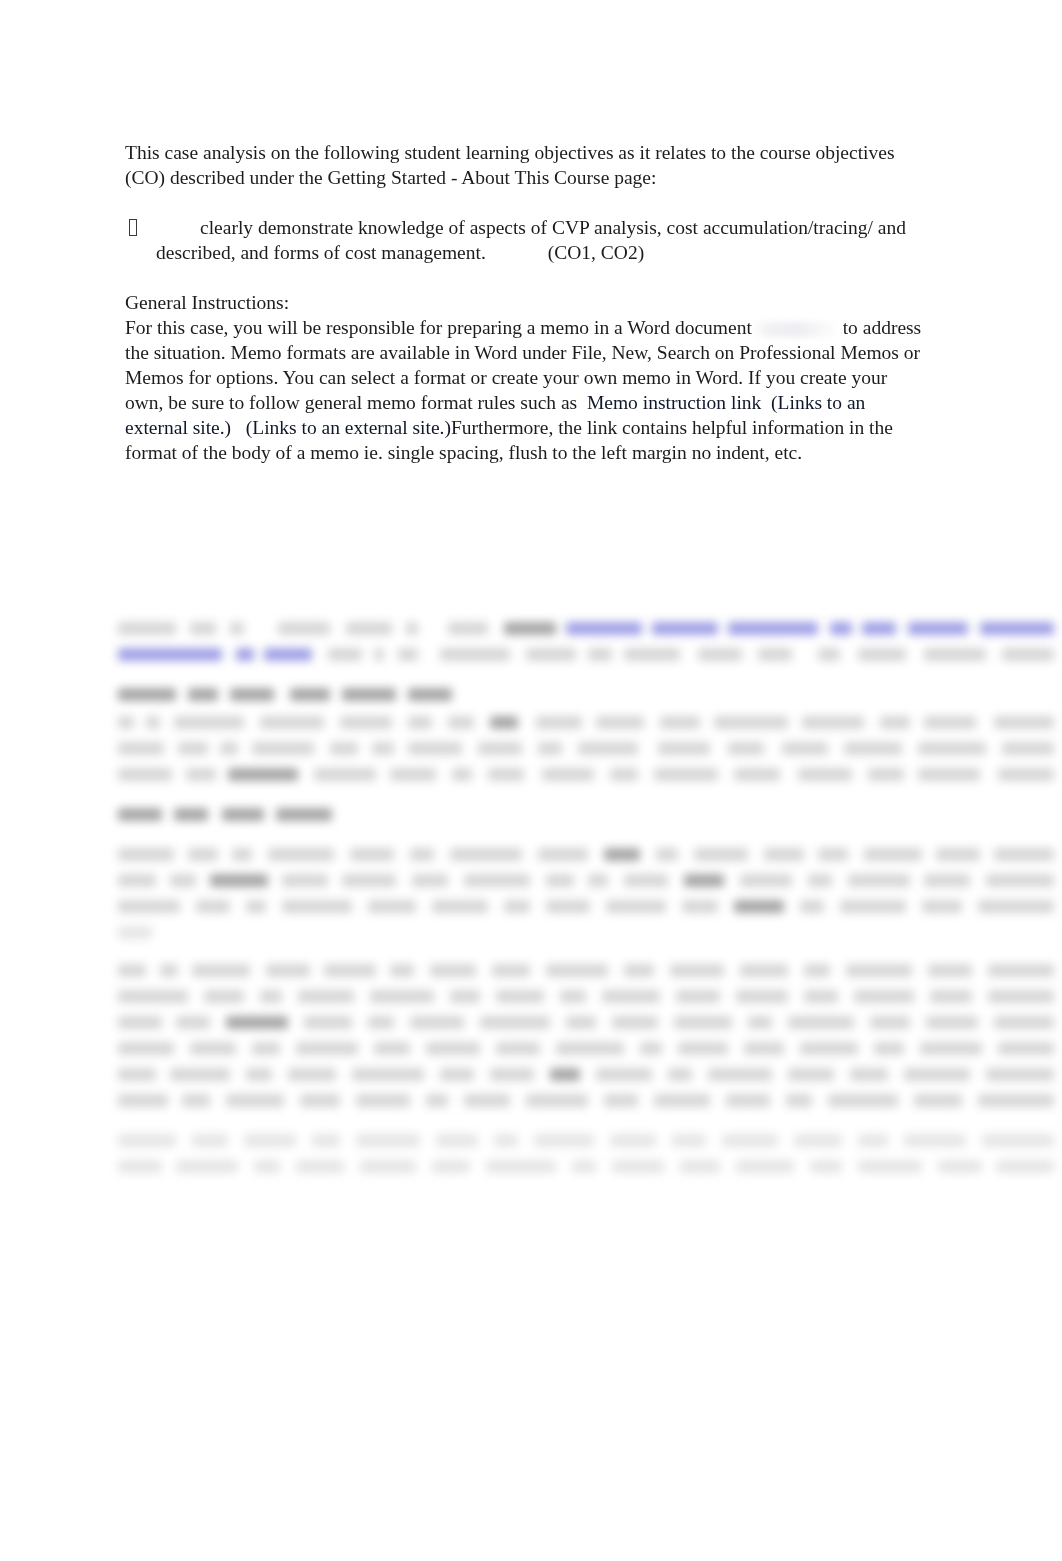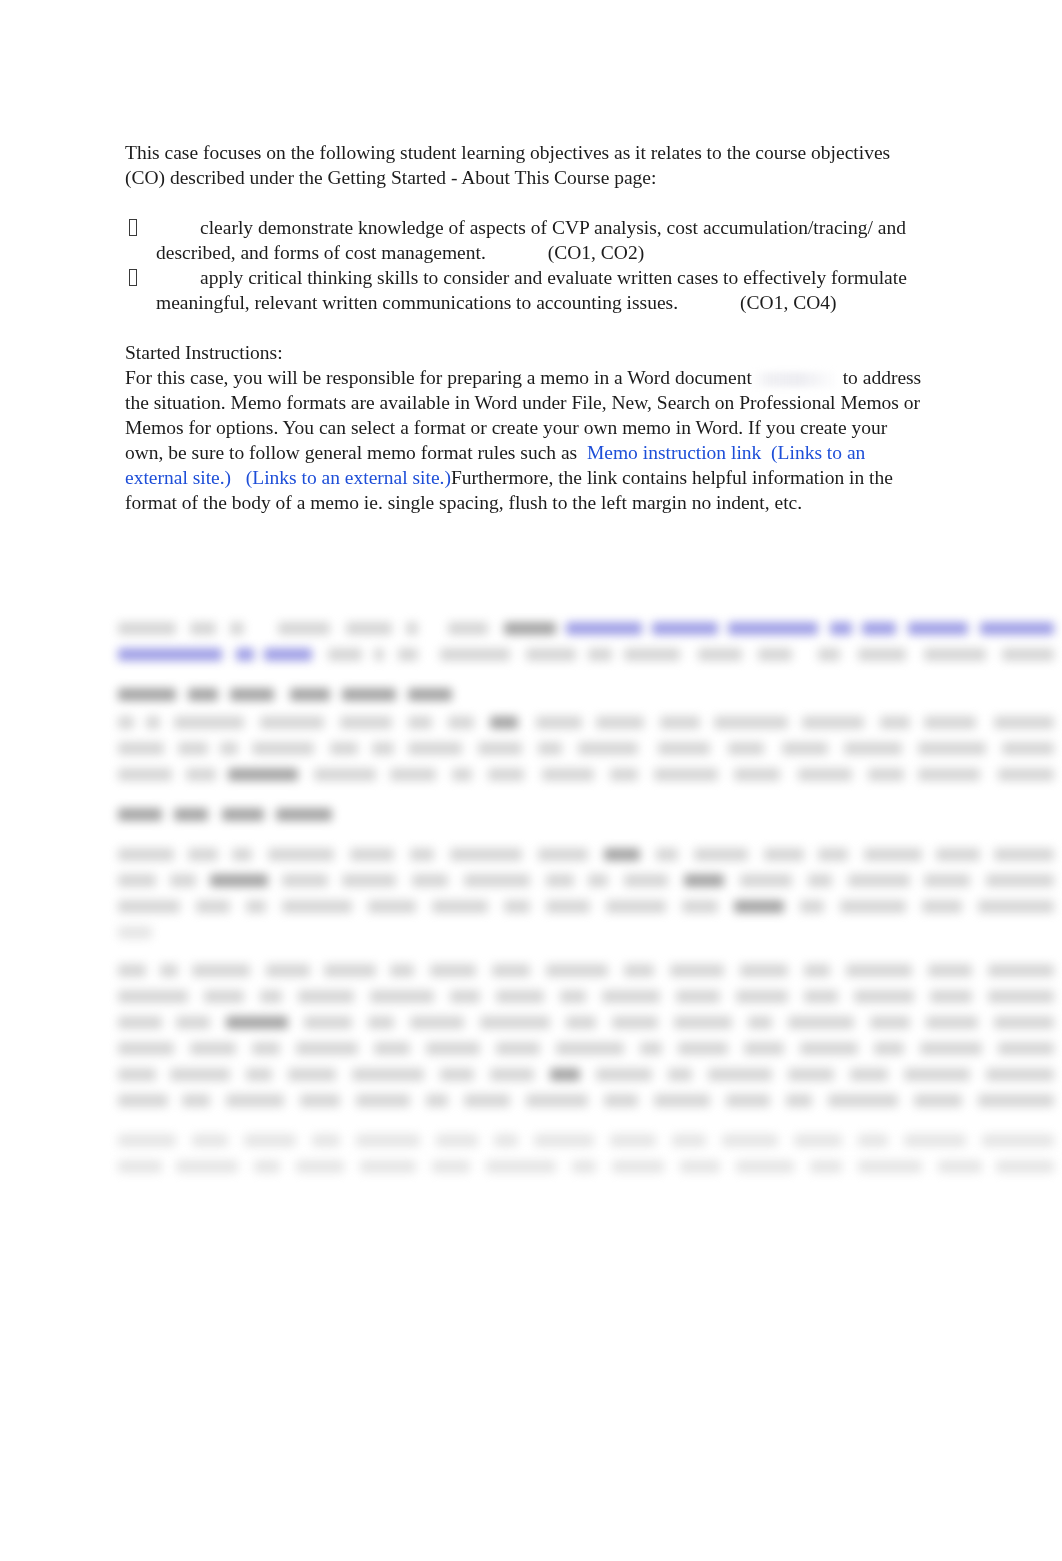--- a/index.html
+++ b/index.html
@@ -62,21 +62,21 @@
   .gap-tab {
     display: inline-block;
     width: 44px;
   }
   .gap-tab-lg {
     display: inline-block;
     width: 62px;
   }
   a.extlink,
   span.extlink {
-    color: #1d4ed8;
+    color: #0f172a;
     text-decoration: none;
   }
   .redacted-inline {
     display: inline-block;
     width: 86px;
     height: 15px;
     vertical-align: middle;
     background: linear-gradient(90deg,
       rgba(246,246,248,0) 0%,
       rgba(238,238,242,0.85) 20%,
@@ -116,44 +116,40 @@
   }
 </style>
 </head>
 <body>
 
 <div class="page">
 
   <div class="doc-body">
 
     <p class="para">
-      <span>This case focuses on the following student learning objectives as it relates to the course</span>
+      <span>This case analysis on the following student learning objectives as it relates to the course</span>
       <span>objectives (CO) described under the Getting Started - About This Course page:</span>
     </p>
 
     <div class="spacer-line"></div>
 
     <ul class="objectives">
 
       <li>
         <span class="tofu"></span>
         <span class="gap-tab"></span><span class="obj-text">clearly demonstrate knowledge of aspects of CVP analysis, cost accumulation/tracing/ and described, and forms of cost management.</span><span class="gap-tab-lg"></span><span>(CO1, CO2)</span>
       </li>
 
-      <li>
-        <span class="tofu"></span>
-        <span class="gap-tab"></span><span class="obj-text">apply critical thinking skills to consider and evaluate written cases to effectively formulate meaningful, relevant written communications to accounting issues.</span><span class="gap-tab-lg"></span><span>(CO1, CO4)</span>
-      </li>
 
 
     </ul>
 
     <div class="spacer-line"></div>
 
-    <p class="para">Started Instructions:</p>
+    <p class="para">General Instructions:</p>
 
     <p class="para"><span>For this case, you will be responsible for preparing a memo in a Word document</span><span class="redacted-inline"></span> <span>to address the situation. Memo formats are available in Word under File, New, Search on Professional Memos or Memos for options. You can select a format or create your own memo in Word. If you create your own, be sure to follow general memo format rules such as</span>&nbsp; <a href="#" class="extlink">Memo instruction link</a>&nbsp; <a href="#" class="extlink">(Links to an external site.)</a>&nbsp;&nbsp; <a href="#" class="extlink">(Links to an external site.)</a><span>Furthermore, the link contains helpful information in the format of the body of a memo ie. single spacing, flush to the left margin no indent, etc.</span></p>
 
   </div>
 
   <div class="blur-region">
 
     <div class="bl-line light" style="left:0px;   top:6px;   width:58px;"></div>
     <div class="bl-line light" style="left:72px;  top:6px;   width:26px;"></div>
     <div class="bl-line light" style="left:112px; top:6px;   width:14px;"></div>

